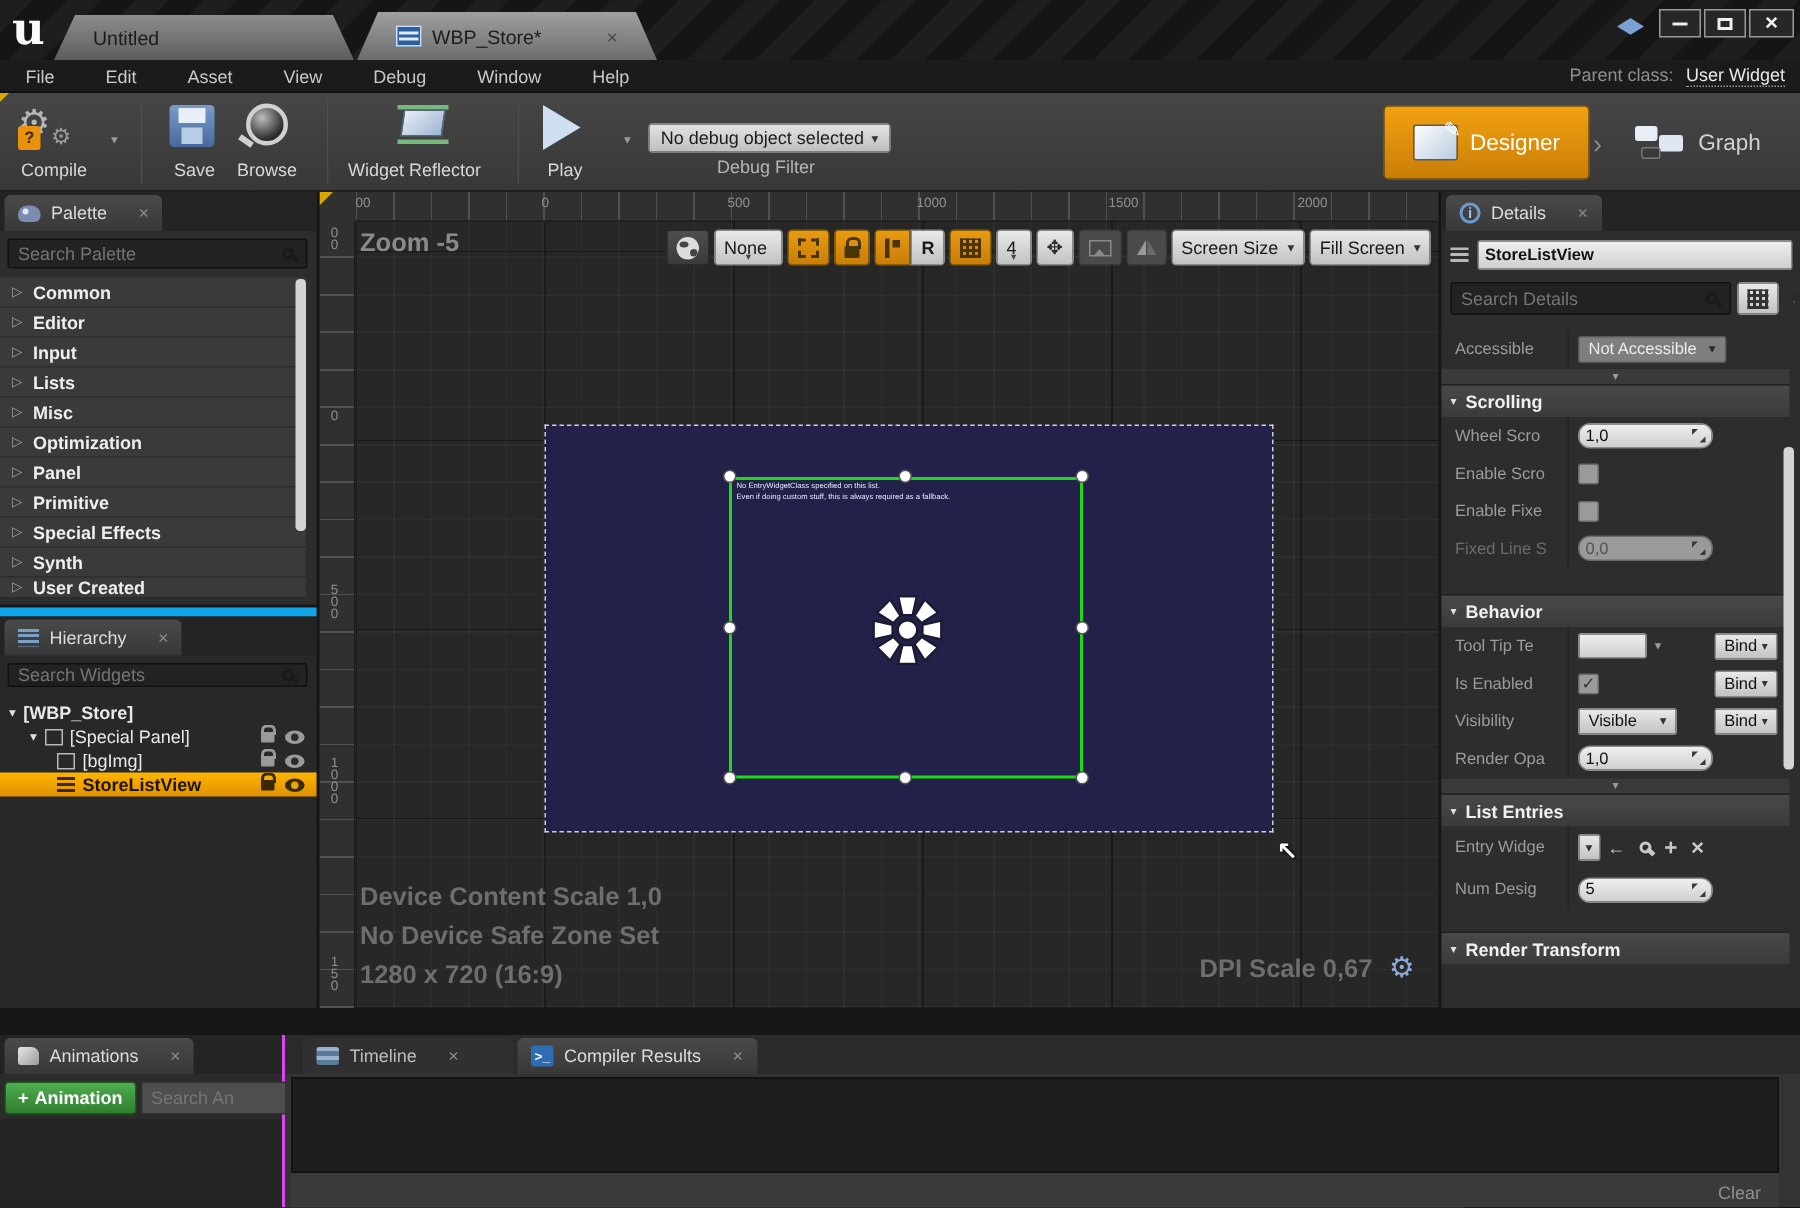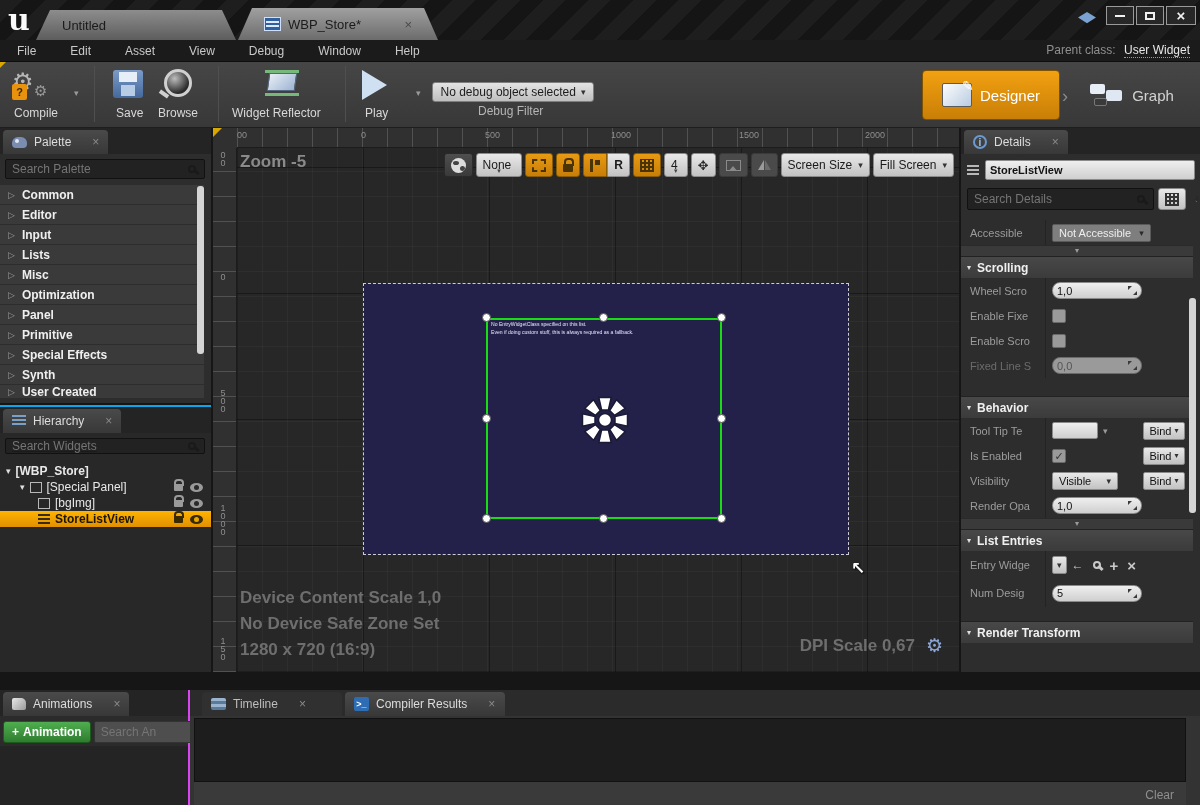--- a/index.html
+++ b/index.html
@@ -90,21 +90,21 @@
     right:-3px; bottom:-4px; transform:rotate(-45deg); }
 
   
   #palette { left:0; top:128px; width:211px; height:275px; background:#2d2d2d; }
   .cat-row { position:relative; height:19px; margin-top:1px; background:#3a3a3a;
     display:flex; align-items:center; padding-left:8px; gap:7px; }
   .cat-row b { color:#efefef; font-size:12px; }
   .cat-arrow { color:#9a9a9a; font-size:9px; }
 
   
-  #hierarchy { left:0; top:405px; width:211px; height:267px; background:#282828; border-top:2px solid #0ea5e9; }
+  #hierarchy { left:0; top:405px; width:211px; height:267px; background:#282828; border-top:6px solid #0ea5e9; }
   .treerow { position:relative; height:16px; display:flex; align-items:center; gap:5px; color:#e8e8e8; font-size:12px; }
   .tr-arrow { color:#e0e0e0; font-size:9px; }
   .lockeye { margin-left:auto; display:flex; gap:7px; align-items:center; padding-right:8px; }
   .lock { width:9px; height:7px; background:#9a9a9a; position:relative; border-radius:1px; }
   .lock::before { content:""; position:absolute; left:0px; top:-5px; width:6px; height:5px;
     border:2px solid #9a9a9a; border-bottom:none; border-radius:4px 4px 0 0; }
   .eye { width:13px; height:9px; background:#9a9a9a; border-radius:50%; position:relative; }
   .eye::after { content:""; position:absolute; left:4px; top:2px; width:5px; height:5px; background:#2a2a2a; border-radius:50%; }
   .dark .lock, .dark .lock::before { background:#3a2a00; border-color:#3a2a00; }
   .dark .lock::before { background:transparent; }
@@ -607,27 +607,27 @@
       <div class="drow">
         <span class="dlabel">Wheel Scro</span>
         <div class="dval">
             <div class="valwrap">
               <input value="1,0" style="">
               <span class="diag"></span>
             </div>
           </div>
       </div>
       <div class="drow">
-        <span class="dlabel">Enable Fixe</span>
+        <span class="dlabel">Enable Scro</span>
         <div class="dval">
             <span class="checkbox"></span>
           </div>
       </div>
       <div class="drow">
-        <span class="dlabel">Enable Scro</span>
+        <span class="dlabel">Enable Fixe</span>
         <div class="dval">
             <span class="checkbox"></span>
           </div>
       </div>
       <div class="drow">
         <span class="dlabel" style="color:#6c6c6c;">Fixed Line S</span>
         <div class="dval">
             <div class="valwrap" style="background:#9a9a9a;border-color:#6a6a6a;">
               <input style="color: rgb(85, 85, 85);" value="0,0">
               <span class="diag"></span>

